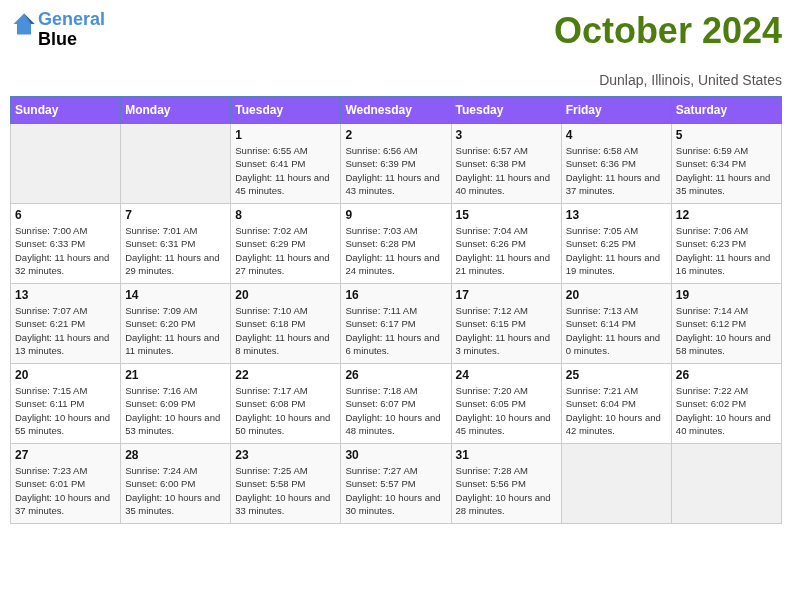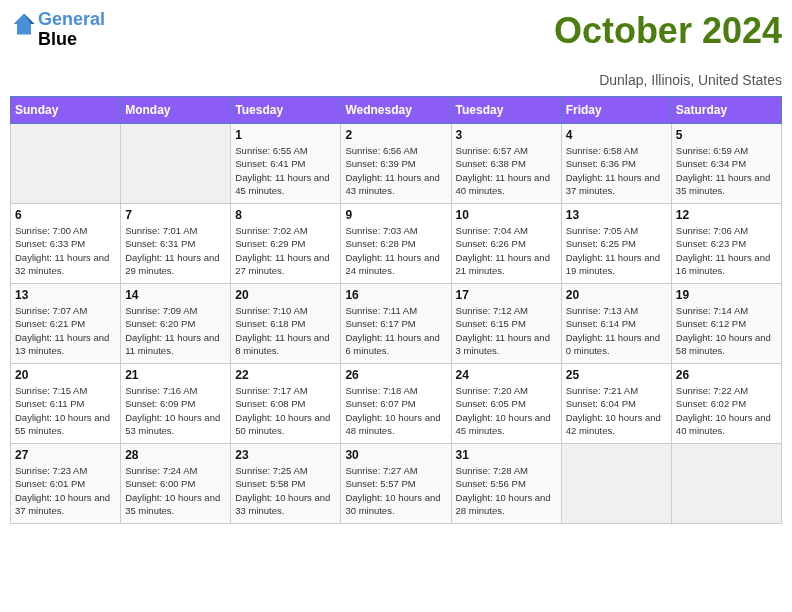--- a/index.html
+++ b/index.html
@@ -192,21 +192,21 @@
       </td>
         <td>
         <div class="day-number">9</div>
         <div class="day-info">
           Sunrise: 7:03 AM<br>
           Sunset: 6:28 PM<br>
           Daylight: 11 hours and 24 minutes.
         </div>
       </td>
         <td>
-        <div class="day-number">10</div>
+        <div class="day-number">15</div>
         <div class="day-info">
           Sunrise: 7:04 AM<br>
           Sunset: 6:26 PM<br>
           Daylight: 11 hours and 21 minutes.
         </div>
       </td>
         <td>
         <div class="day-number">13</div>
         <div class="day-info">
           Sunrise: 7:05 AM<br>

